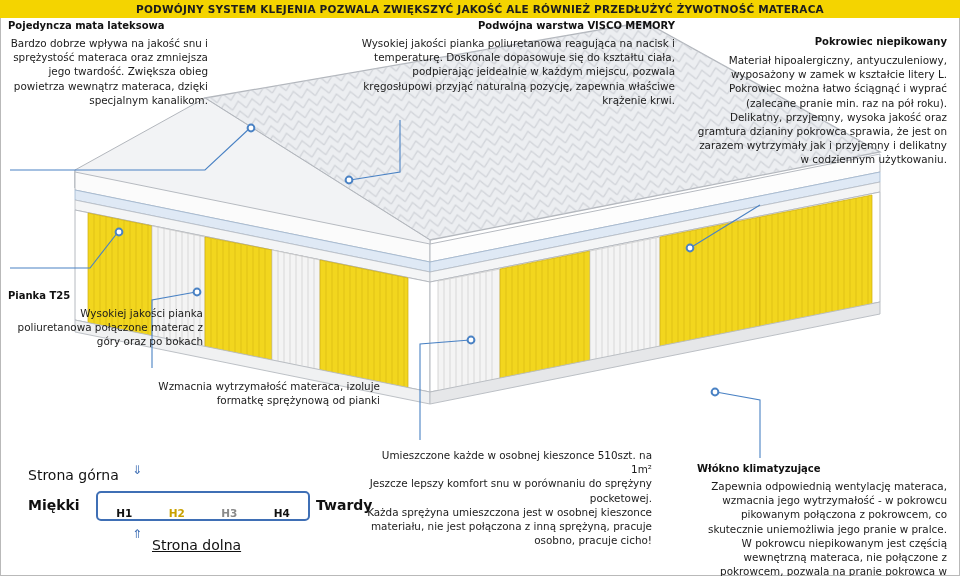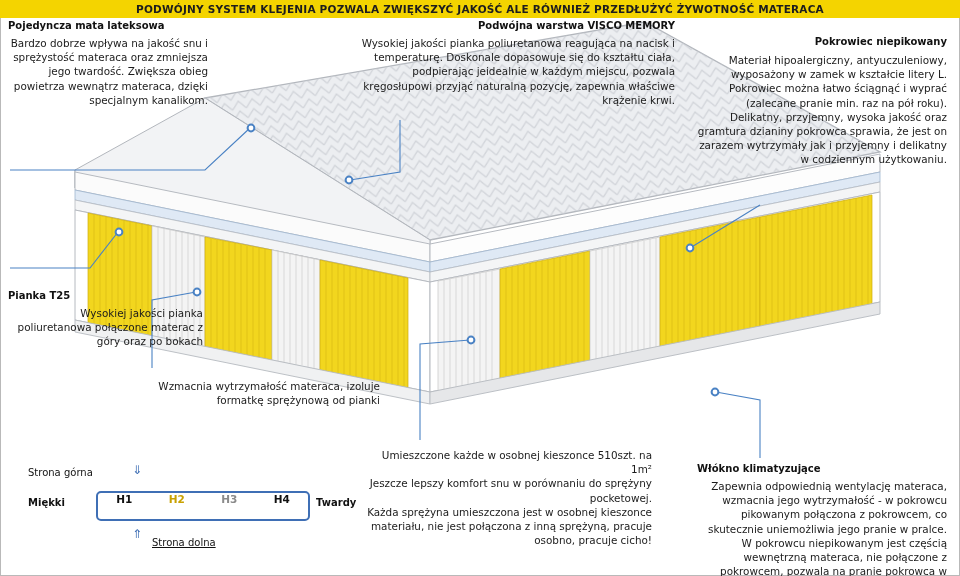--- a/index.html
+++ b/index.html
@@ -37,25 +37,25 @@
   #c-spr{left:362px;top:443px;width:290px;}
   #c-wlokno{left:697px;top:463px;width:250px;}
 
   #c-visco .hdr,#c-pokrowiec .hdr{color:#111;text-align:right;}
 
   
   #illus{position:absolute;left:0;top:0;width:960px;height:576px;}
 
   
   #scale{position:absolute;left:24px;top:455px;width:340px;height:105px;}
-  .scale-lbl{font-size:10px;color:#111;text-align:center;}
+  .scale-lbl{font-size:14px;color:#111;text-align:center;}
   .scale-box{
     position:absolute;left:72px;top:36px;width:210px;height:26px;
     border:2px solid #3f6fb5;border-radius:5px;background:#fff;
-    display:flex;align-items:flex-start;
+    display:flex;align-items:flex-end;
   }
   .scale-box div{
     flex:1;text-align:center;font-size:10.5px;font-weight:bold;
   }
   .h1{color:#111;}.h2{color:#c9a100;}.h3{color:#8a8a8a;}.h4{color:#111;}
   .arr-dn{position:absolute;font-size:12px;color:#3f6fb5;}
 </style>
 </head>
 <body>
 

